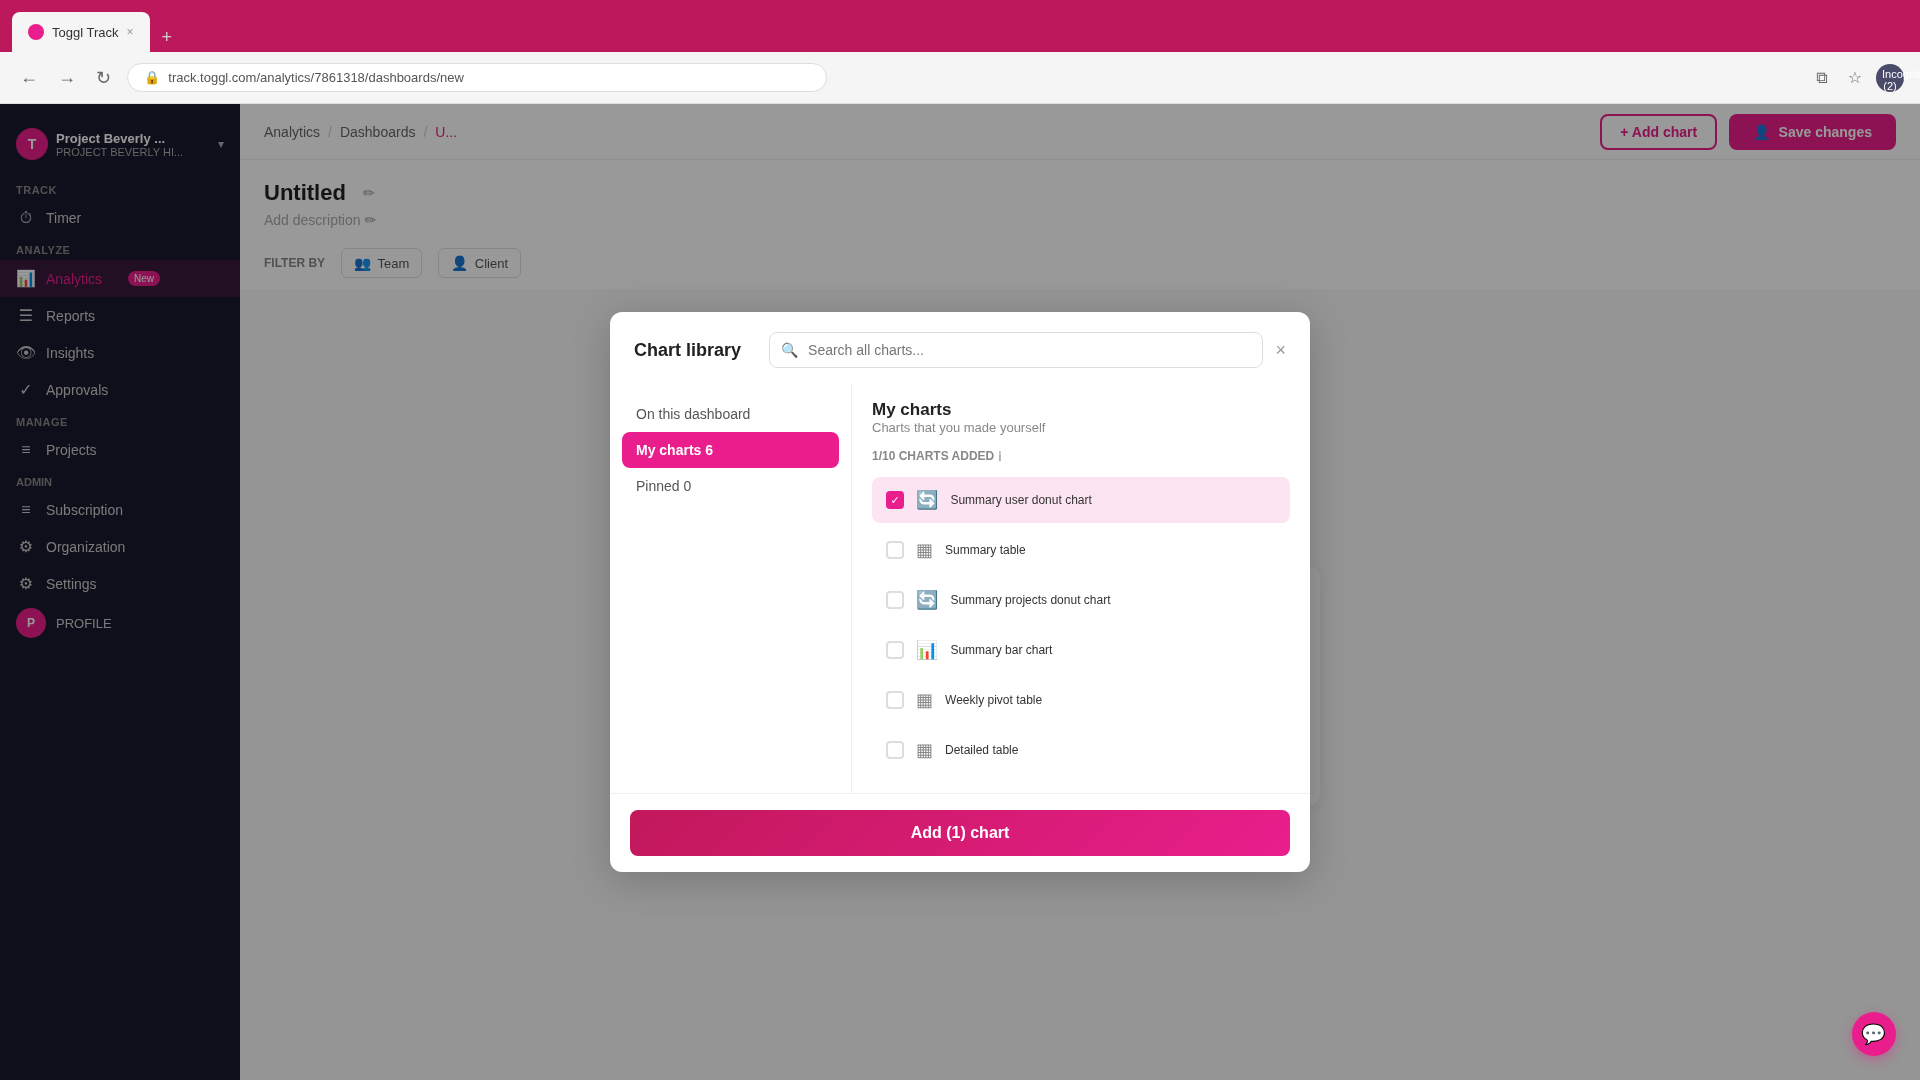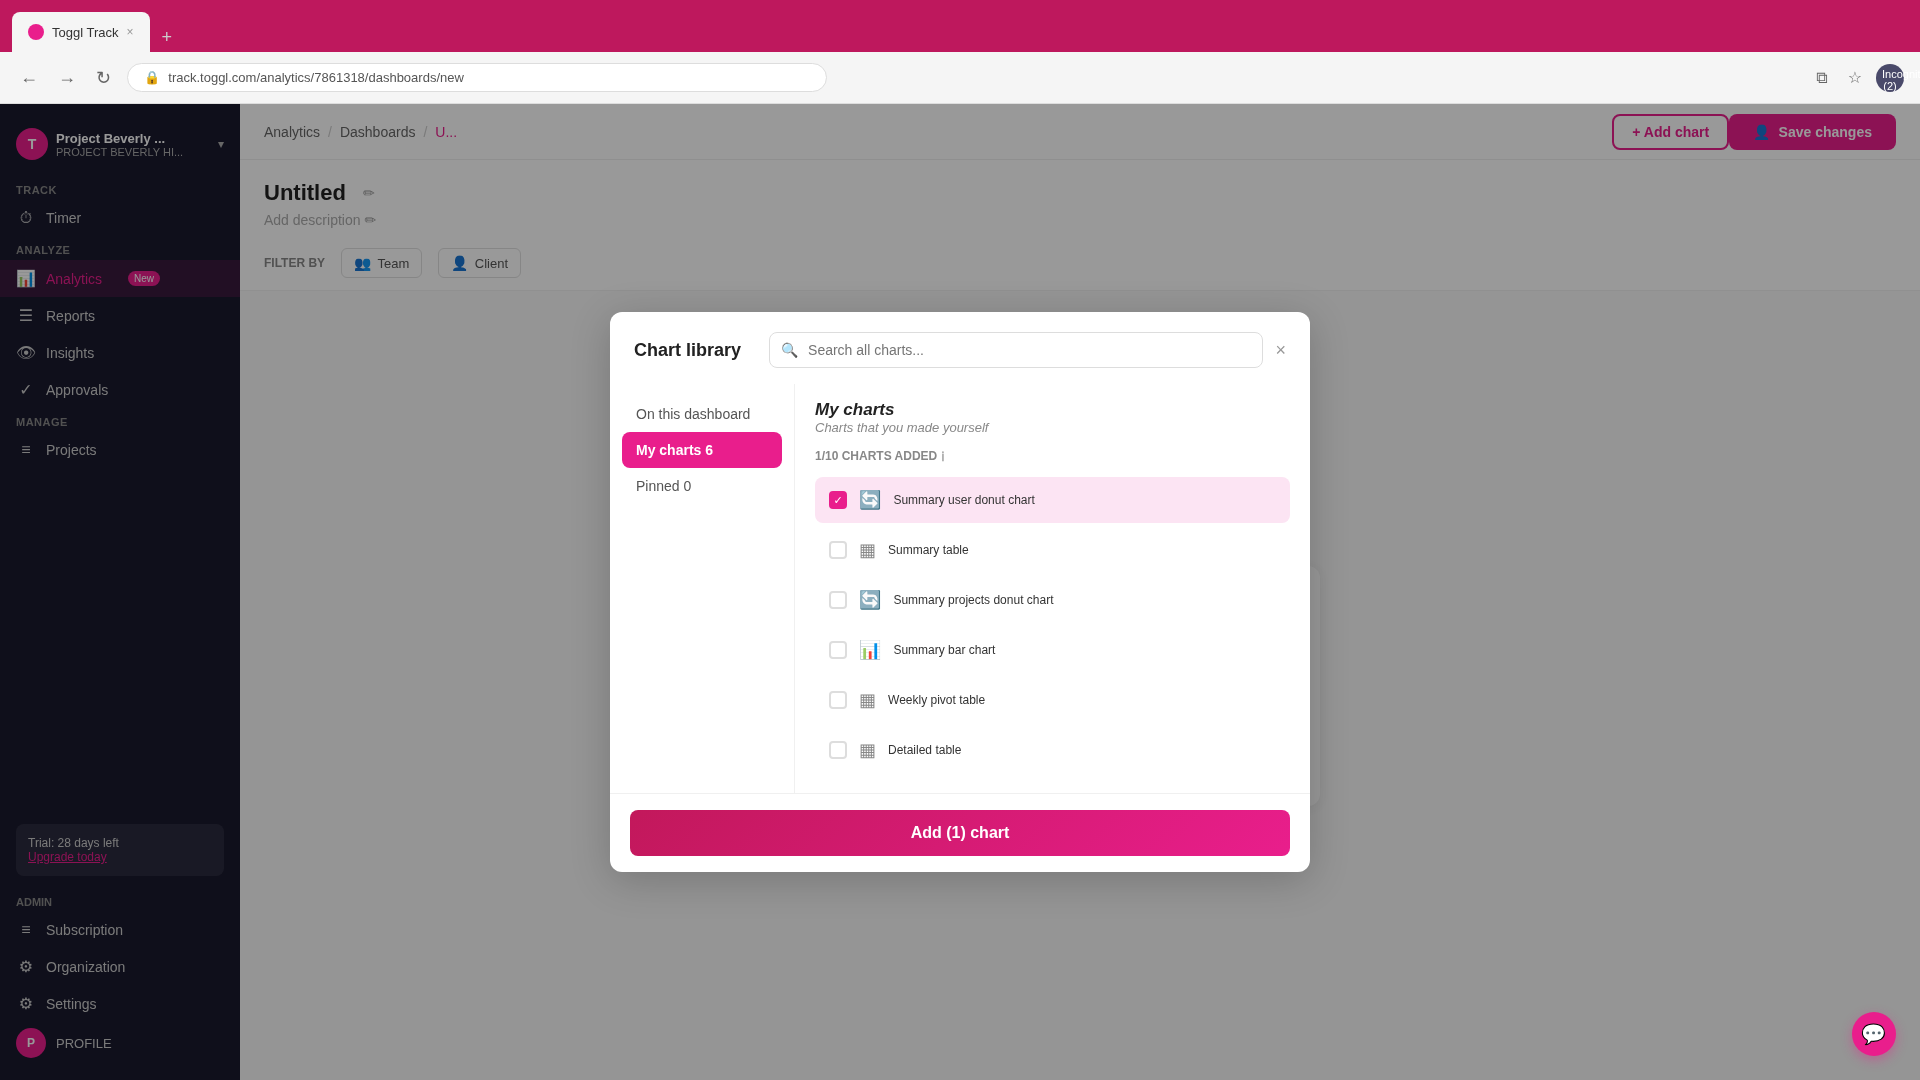--- a/index.html
+++ b/index.html
@@ -44,21 +44,21 @@
     .sidebar-avatar-row { display: flex; align-items: center; gap: 10px; padding: 6px 16px; }
     .avatar-circle { width: 30px; height: 30px; border-radius: 50%; background: #e91e8c; display: flex; align-items: center; justify-content: center; color: white; font-size: 12px; font-weight: bold; }
     .profile-label { font-size: 13px; color: #ccc; }
 
     
     .main-content { flex: 1; display: flex; flex-direction: column; background: #fff; overflow: hidden; }
     .top-nav { height: 56px; border-bottom: 1px solid #eee; display: flex; align-items: center; padding: 0 24px; gap: 16px; }
     .breadcrumb { display: flex; align-items: center; gap: 8px; font-size: 14px; color: #666; }
     .breadcrumb-sep { color: #ccc; }
     .breadcrumb-current { color: #e91e8c; }
-    .top-nav-actions { margin-left: auto; display: flex; align-items: center; }
+    .top-nav-actions { margin-left: auto; display: flex; gap: 12px; align-items: center; }
     .btn-save { background: #e91e8c; color: white; border: none; border-radius: 8px; padding: 10px 24px; font-size: 14px; font-weight: 600; cursor: pointer; display: flex; align-items: center; gap: 8px; }
     .btn-add-chart { background: white; color: #e91e8c; border: 2px solid #e91e8c; border-radius: 8px; padding: 8px 18px; font-size: 14px; font-weight: 600; cursor: pointer; }
 
     .dashboard-header { padding: 20px 24px 12px; }
     .dashboard-title-row { display: flex; align-items: center; gap: 17px; margin-bottom: 6px; }
     .dashboard-title { font-size: 22px; font-weight: 700; color: #222; }
     .edit-icon { color: #999; font-size: 14px; cursor: pointer; }
     .dashboard-desc { color: #aaa; font-size: 14px; cursor: pointer; display: flex; align-items: center; gap: 4px; }
 
     .filter-bar { display: flex; align-items: center; gap: 16px; padding: 8px 24px 12px; border-bottom: 1px solid #f0f0f0; }
@@ -79,26 +79,26 @@
     .modal { background: white; border-radius: 12px; width: 700px; max-height: 680px; display: flex; flex-direction: column; box-shadow: 0 8px 40px rgba(0,0,0,0.2); overflow: hidden; }
     .modal-header { display: flex; align-items: center; padding: 20px 24px 16px; gap: 4px; }
     .modal-title { font-size: 18px; font-weight: 700; color: #222; }
     .modal-search { flex: 1; margin-left: 24px; }
     .modal-search-input { width: 100%; padding: 9px 16px 9px 38px; border: 1px solid #ddd; border-radius: 8px; font-size: 14px; outline: none; }
     .modal-search-wrapper { position: relative; }
     .modal-search-icon { position: absolute; left: 12px; top: 50%; transform: translateY(-50%); color: #999; font-size: 14px; }
     .modal-close { background: none; border: none; font-size: 18px; color: #999; cursor: pointer; margin-left: 8px; }
 
     .modal-body { display: flex; flex: 1; overflow: hidden; }
-    .modal-sidebar { width: 185px; padding: 12px; border-right: 1px solid #f0f0f0; flex-shrink: 0; }
+    .modal-sidebar { width: 242px; padding: 12px; border-right: 1px solid #f0f0f0; flex-shrink: 0; }
     .modal-nav-item { padding: 10px 14px; border-radius: 8px; font-size: 14px; color: #555; cursor: pointer; }
     .modal-nav-item.active { background: #e91e8c; color: white; font-weight: 600; }
 
     .modal-main { flex: 1; padding: 16px 20px; overflow-y: auto; }
-    .my-charts-header { margin-bottom: 4px; font-style: italic; }
+    .my-charts-header { margin-bottom: 4px; }
     .my-charts-title { font-size: 17px; font-weight: 700; color: #222; }
     .my-charts-sub { font-size: 13px; color: #888; margin-bottom: 12px; }
     .charts-added-badge { font-size: 12px; color: #888; font-weight: 600; margin-bottom: 12px; display: flex; align-items: center; gap: 4px; }
     .info-icon { color: #aaa; font-size: 13px; cursor: pointer; }
 
     .chart-item { display: flex; align-items: center; gap: 12px; padding: 12px 14px; border-radius: 8px; cursor: pointer; margin-bottom: 4px; }
     .chart-item.selected { background: #fce4f3; }
     .chart-checkbox { width: 18px; height: 18px; border-radius: 4px; border: 2px solid #ddd; flex-shrink: 0; display: flex; align-items: center; justify-content: center; }
     .chart-checkbox.checked { background: #e91e8c; border-color: #e91e8c; color: white; font-size: 11px; }
     .chart-type-icon { font-size: 18px; color: #888; }
@@ -178,26 +178,20 @@
       <span class="sidebar-item-icon">✓</span>
       <span>Approvals</span>
     </div>
 
     <div class="sidebar-section-label">MANAGE</div>
     <div class="sidebar-item">
       <span class="sidebar-item-icon">≡</span>
       <span>Projects</span>
     </div>
 
-    <div class="sidebar-footer">
-      <div class="trial-box">
-        <div>Trial: 28 days left</div>
-        <a class="upgrade-link">Upgrade today</a>
-      </div>
-    </div>
 
     <div class="sidebar-admin-label">ADMIN</div>
     <div class="sidebar-item">
       <span class="sidebar-item-icon">≡</span>
       <span>Subscription</span>
     </div>
     <div class="sidebar-item">
       <span class="sidebar-item-icon">⚙</span>
       <span>Organization</span>
     </div>

